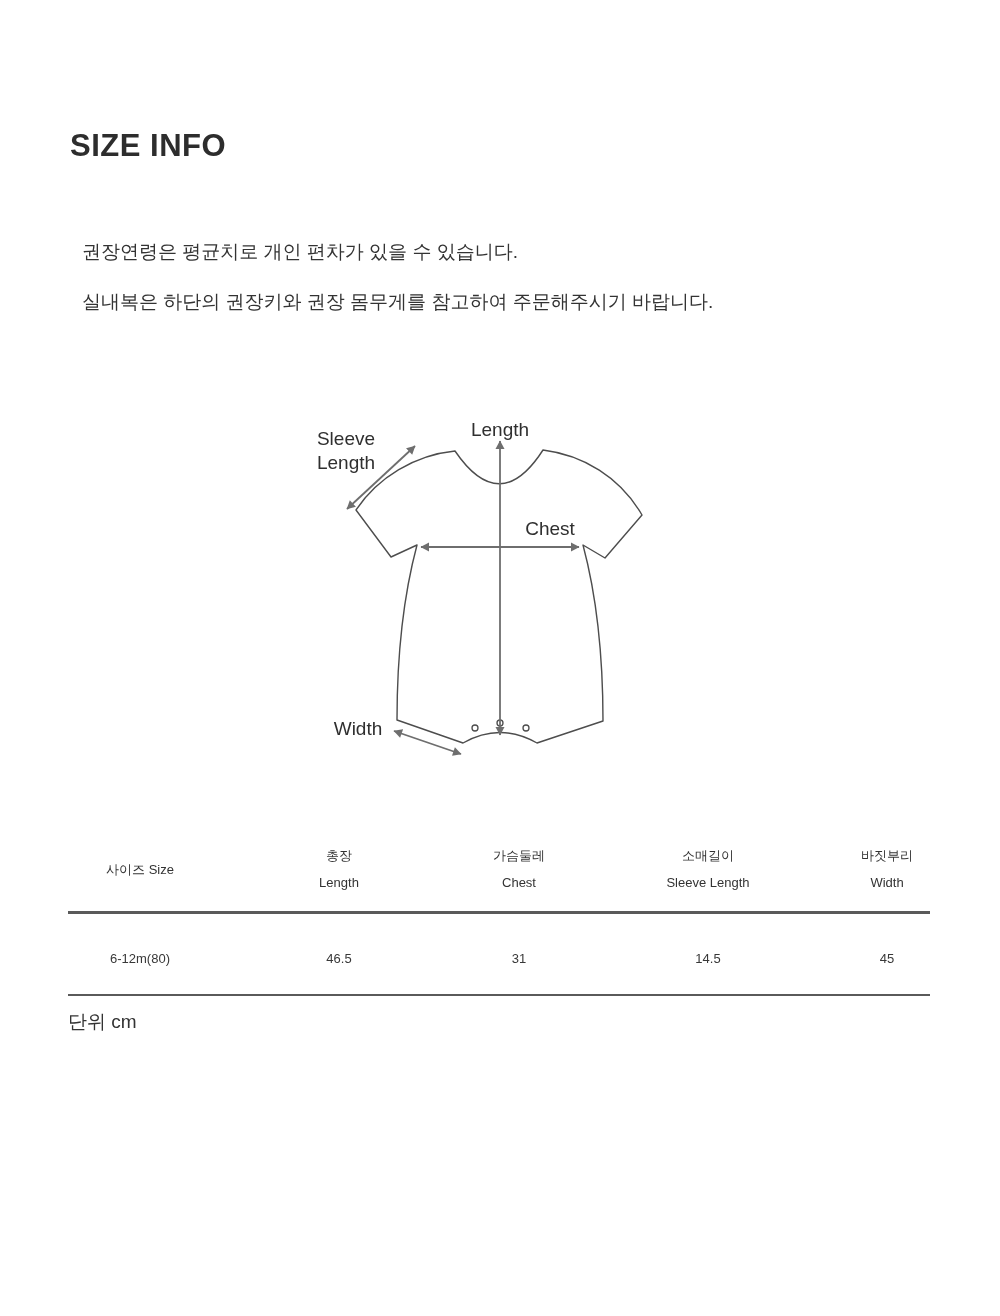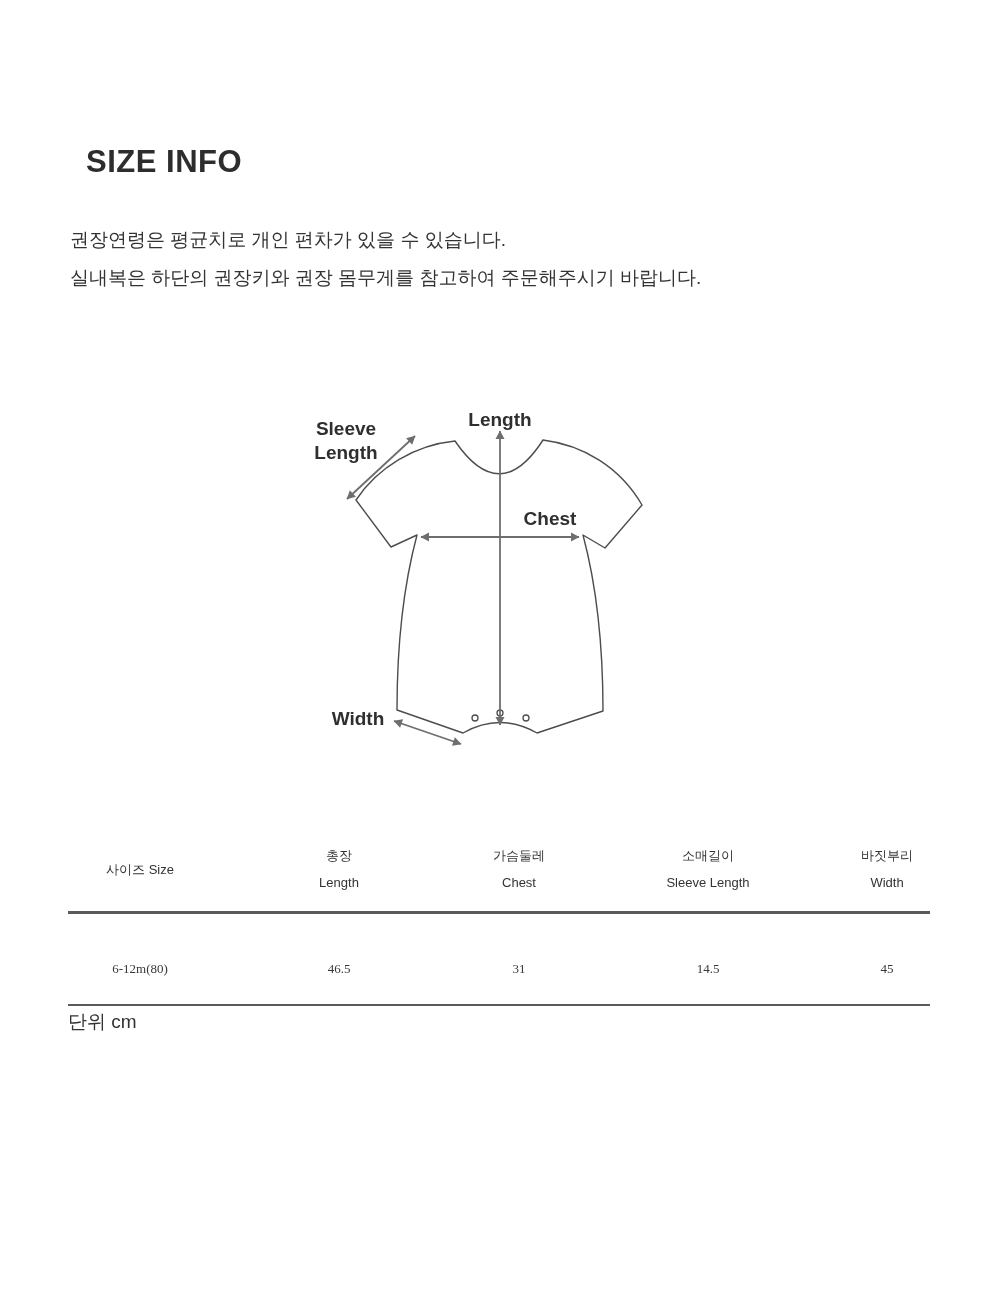--- a/index.html
+++ b/index.html
@@ -9,44 +9,43 @@
     height: 1316px;
     background: #ffffff;
     font-family: "Liberation Sans", sans-serif;
     color: #333333;
     overflow: hidden;
   }
   .title {
     position: absolute;
     left: 70px;
     top: 128px;
-    margin: 16px;
+    margin: 0;
     font-size: 31px;
     font-weight: 700;
     letter-spacing: 0.5px;
     color: #2d2d2d;
   }
   .notes {
     position: absolute;
     left: 70px;
     top: 221px;
     font-size: 19px;
     line-height: 37.5px;
     color: #333333;
   }
-  .notes p { margin: 0; }
+  .notes p { margin: 12px; }
 
   
   .diagram {
     position: absolute;
     left: 290px;
-    top: 395px;
+    top: 405px;
     width: 420px;
     height: 380px;
-    font-weight: bold;
   }
   .diagram svg { position: absolute; left: 0; top: 0; }
   .dlabel {
     position: absolute;
     font-size: 19px;
     line-height: 24px;
     color: #2f2f2f;
     text-align: center;
   }
   .lbl-sleeve { left: 16px;  top: 22px;  width: 80px; }
@@ -77,24 +76,24 @@
     padding: 0 0 15px 0;
     line-height: 27px;
     color: #333333;
   }
   table.size th .stack { display: block; }
   table.size td {
     text-align: center;
     vertical-align: middle;
     height: 59px;
   }
-  table.size tbody tr:first-child td { padding-top: 25px; font-family: Liberation Serif, serif; }
+  table.size tbody tr:first-child td { padding-top: 15px; }
   table.size tbody tr:last-child td { padding-bottom: 6px; }
   .unit {
-    margin-top: 3px;
+    margin-top: 13px;
     font-size: 19px;
     color: #333333;
   }
 </style>
 </head>
 <body>
 
 <div class="page">
 
   <h1 class="title">SIZE INFO</h1>

